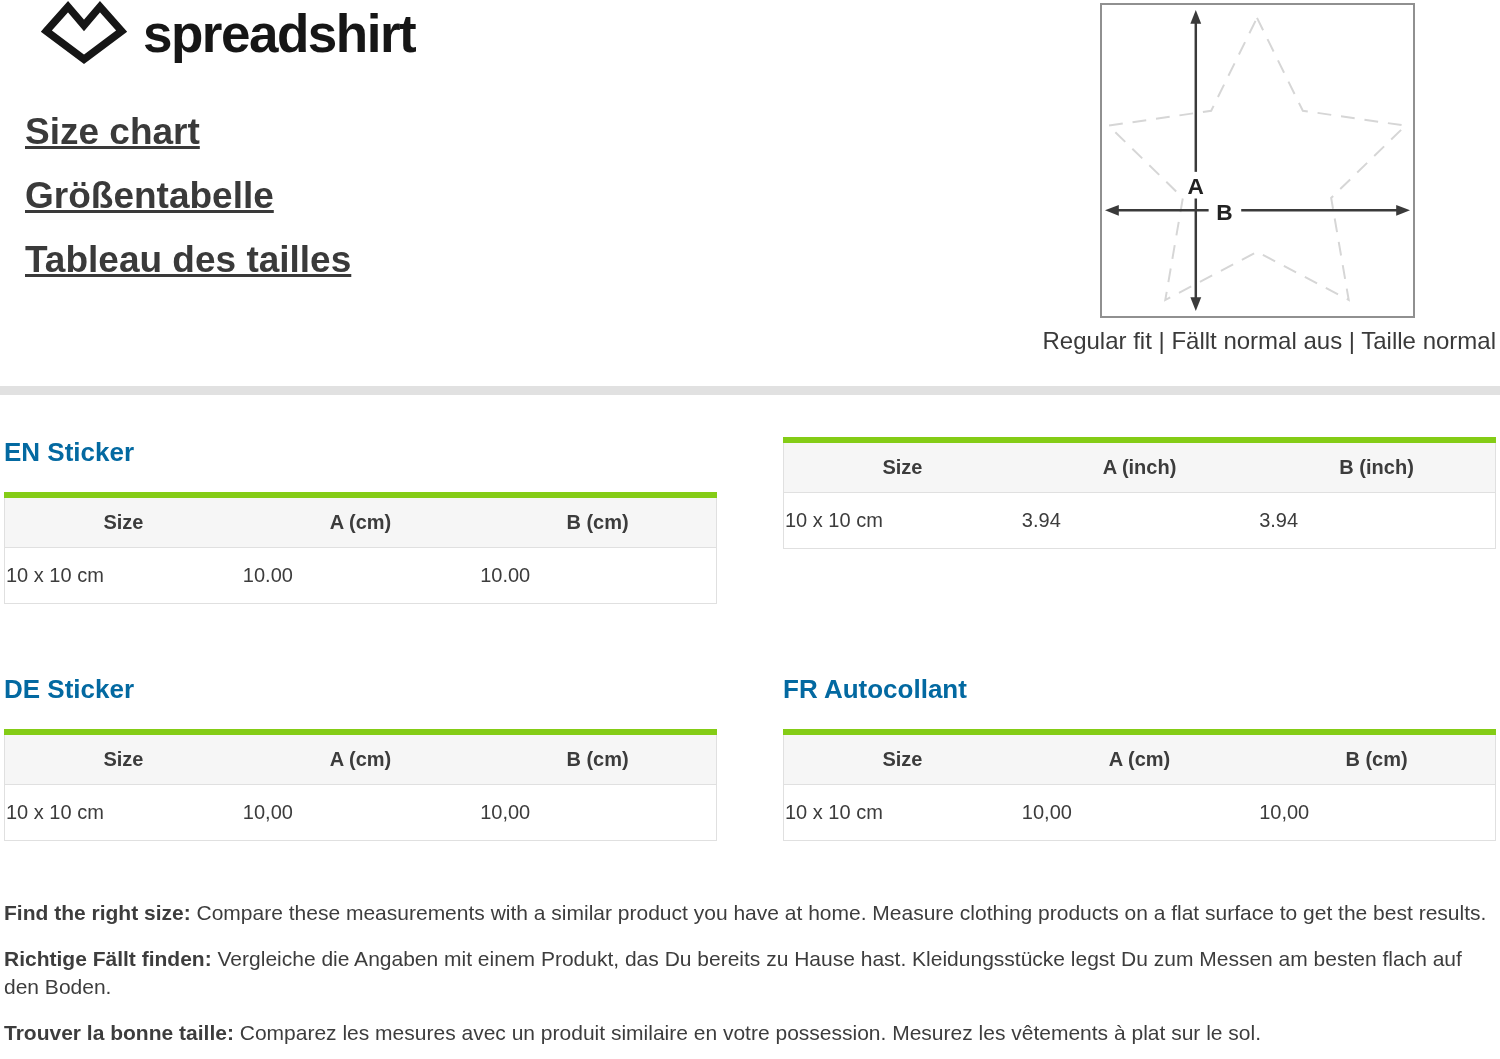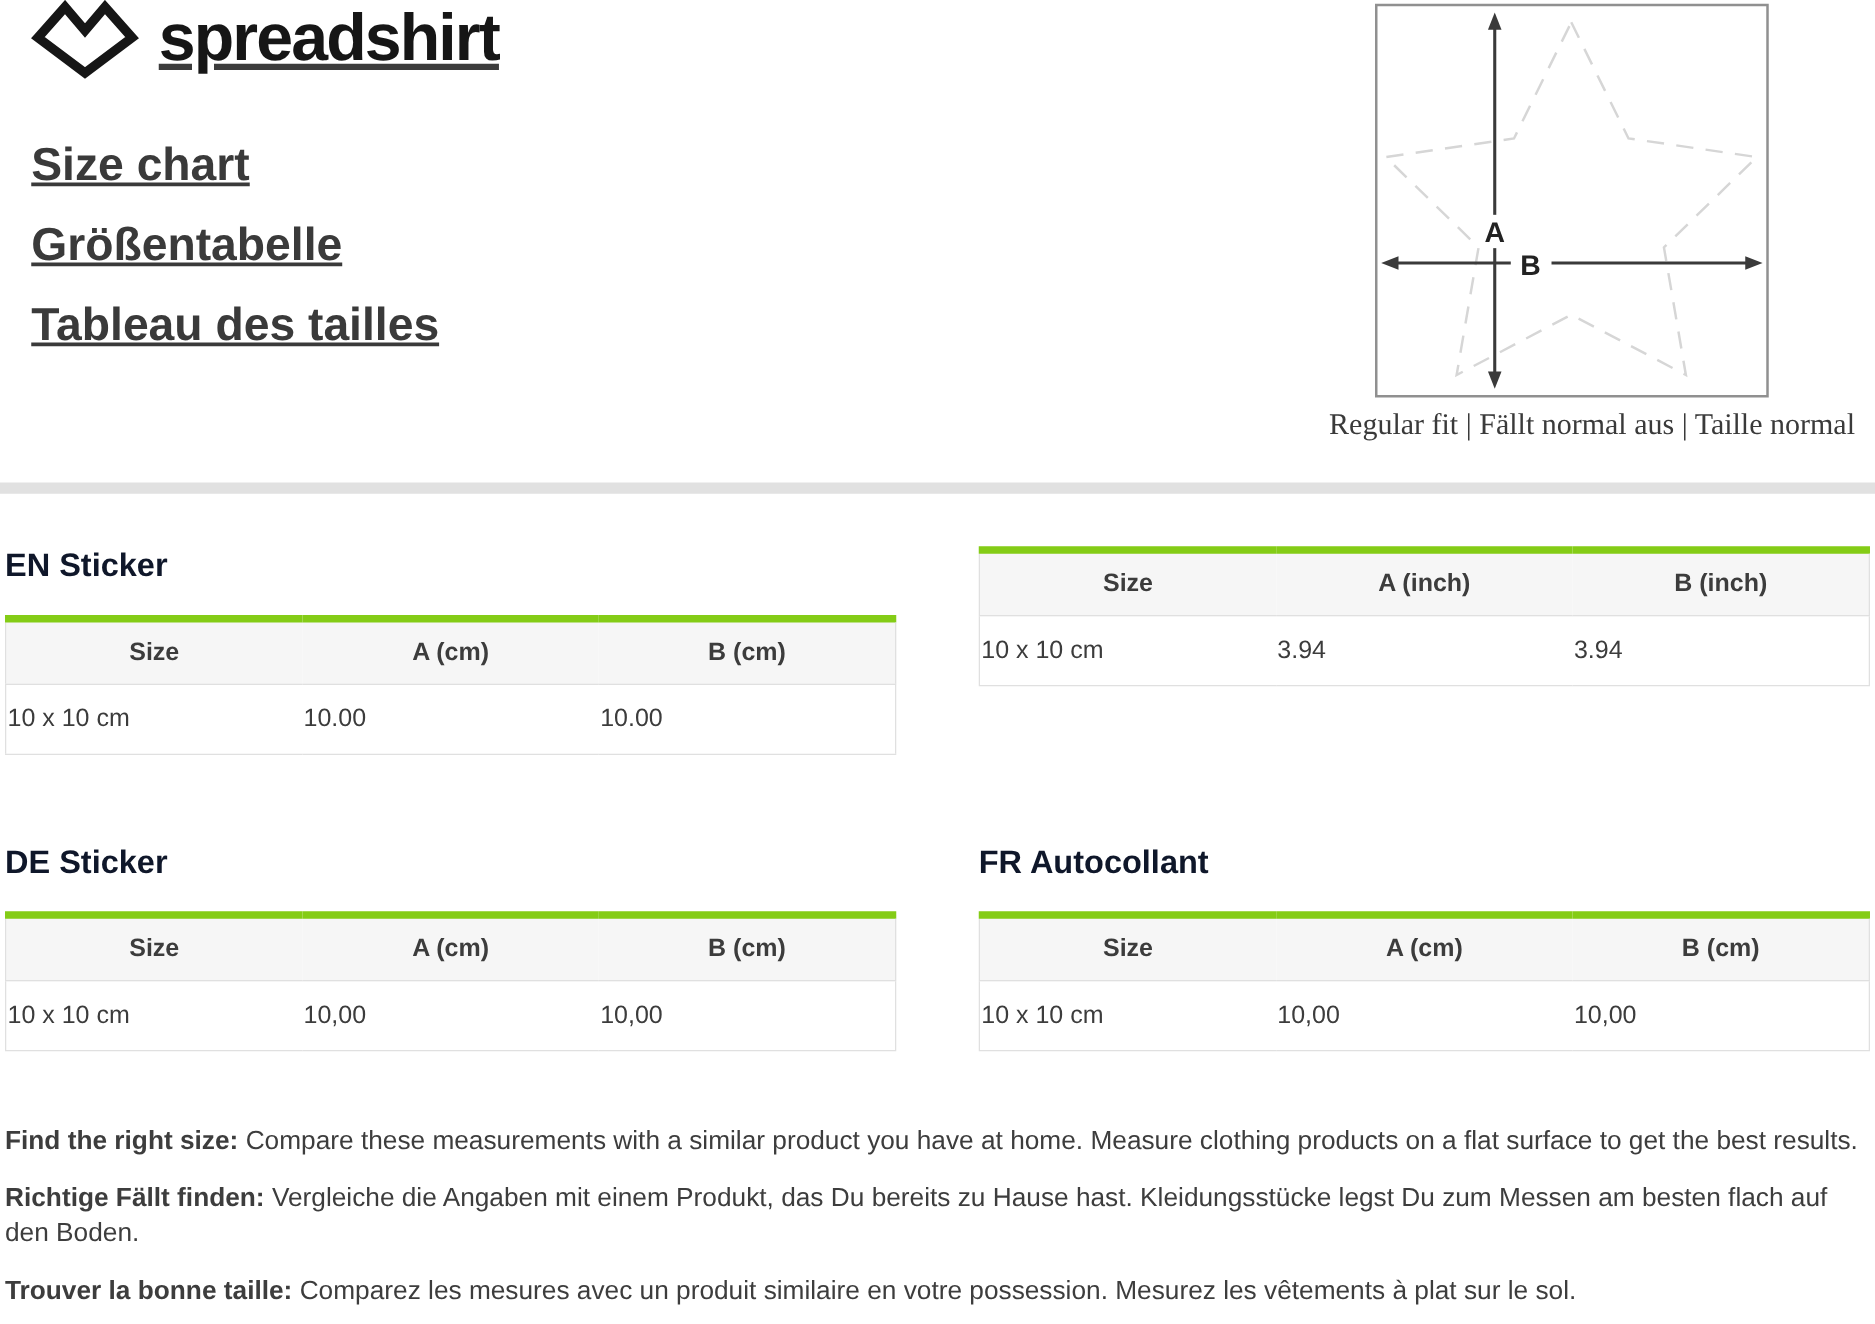--- a/index.html
+++ b/index.html
@@ -5,45 +5,45 @@
   html, body { margin:0; padding:0; }
   body {
     width:1500px; height:1059px; background:#ffffff;
     font-family:"Liberation Sans", sans-serif; color:#3c3c3c;
     overflow:hidden; position:relative;
   }
 
   
   .header { position:relative; height:386px; }
 
-  .brand { position:absolute; left:25px; top:0; height:66px; display:flex; align-items:flex-start;text-decoration:underline; }
+  .brand { position:absolute; left:41px; top:0; height:66px; display:flex; align-items:center; }
   .heart-svg { width:86px; height:64px; overflow:visible; }
   .brand-text { font-size:53px; font-weight:bold; color:#161616; letter-spacing:-1.5px; margin-left:16px; }
 
   .titles { position:absolute; left:25px; top:100px; }
   .titles h1 { margin:0; font-size:37px; line-height:64px; font-weight:bold; color:#3a3a3a;text-decoration:underline; }
 
   .diagram {
     position:absolute; left:1100px; top:3px; width:315px; height:315px;
     border:2px solid #909090; box-sizing:border-box; background:#ffffff;
   }
   .diagram svg { width:100%; height:100%; display:block; }
   .diagram text { font-family:"Liberation Sans", sans-serif; font-size:23px; font-weight:bold; fill:#222222; }
 
-  .fit-note { position:absolute; right:16px; top:327px; font-size:24px; color:#3a3a3a; white-space:nowrap;font-family:Liberation Serif, serif; }
+  .fit-note { position:absolute; right:4px; top:327px; font-size:24px; color:#3a3a3a; white-space:nowrap; }
 
   
   .divider { height:9px; background:#e1e1e1; }
 
   
   .tables-grid {
     display:grid; grid-template-columns:1fr 1fr;
     column-gap:66px; row-gap:70px; margin:42px 4px 0 4px;
   }
-  .table-title { margin:0 0 25px 0; font-size:26px; line-height:30px; font-weight:bold; color:#0f172a; }
+  .table-title { margin:0 0 25px 0; font-size:26px; line-height:30px; font-weight:bold; color:#0369a1; }
   table.size-table { width:100%; border-collapse:collapse; font-size:20px; color:#3c3c3c; border:1px solid #e0e0e0; }
   .size-table th {
     background:#f6f6f6; font-weight:bold; height:47px; width:33.33%;
     text-align:center; border-top:6px solid #84cc16; border-bottom:1px solid #e0e0e0;
   }
   .size-table td { height:53px; width:33.33%; text-align:left; border-bottom:1px solid #e0e0e0; }
 
   
   .notes { margin:58px 4px 0 4px; font-size:21px; line-height:28px; color:#3d3d3d; }
   .notes p { margin:0 0 18px 0; }

